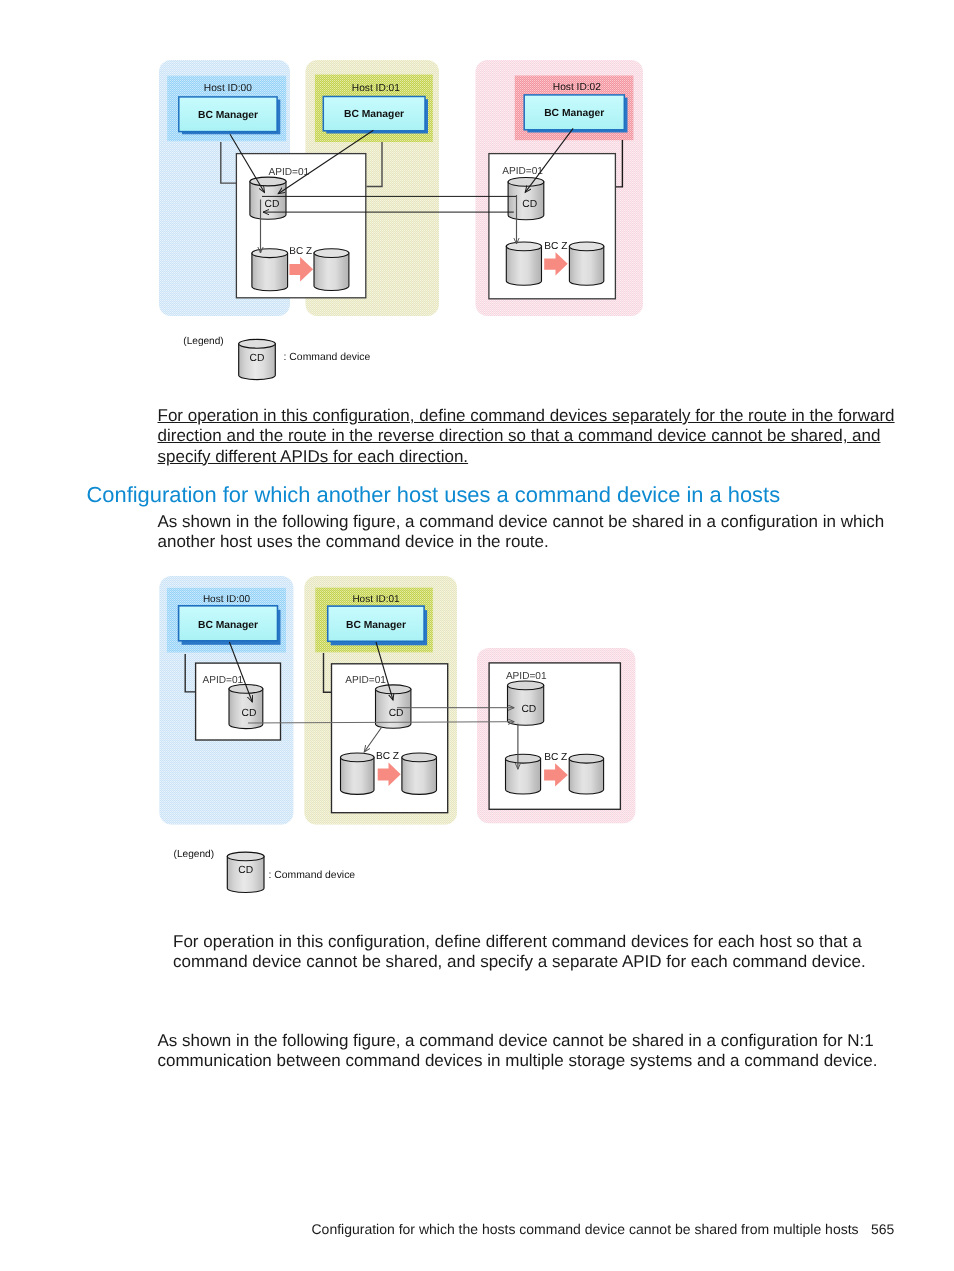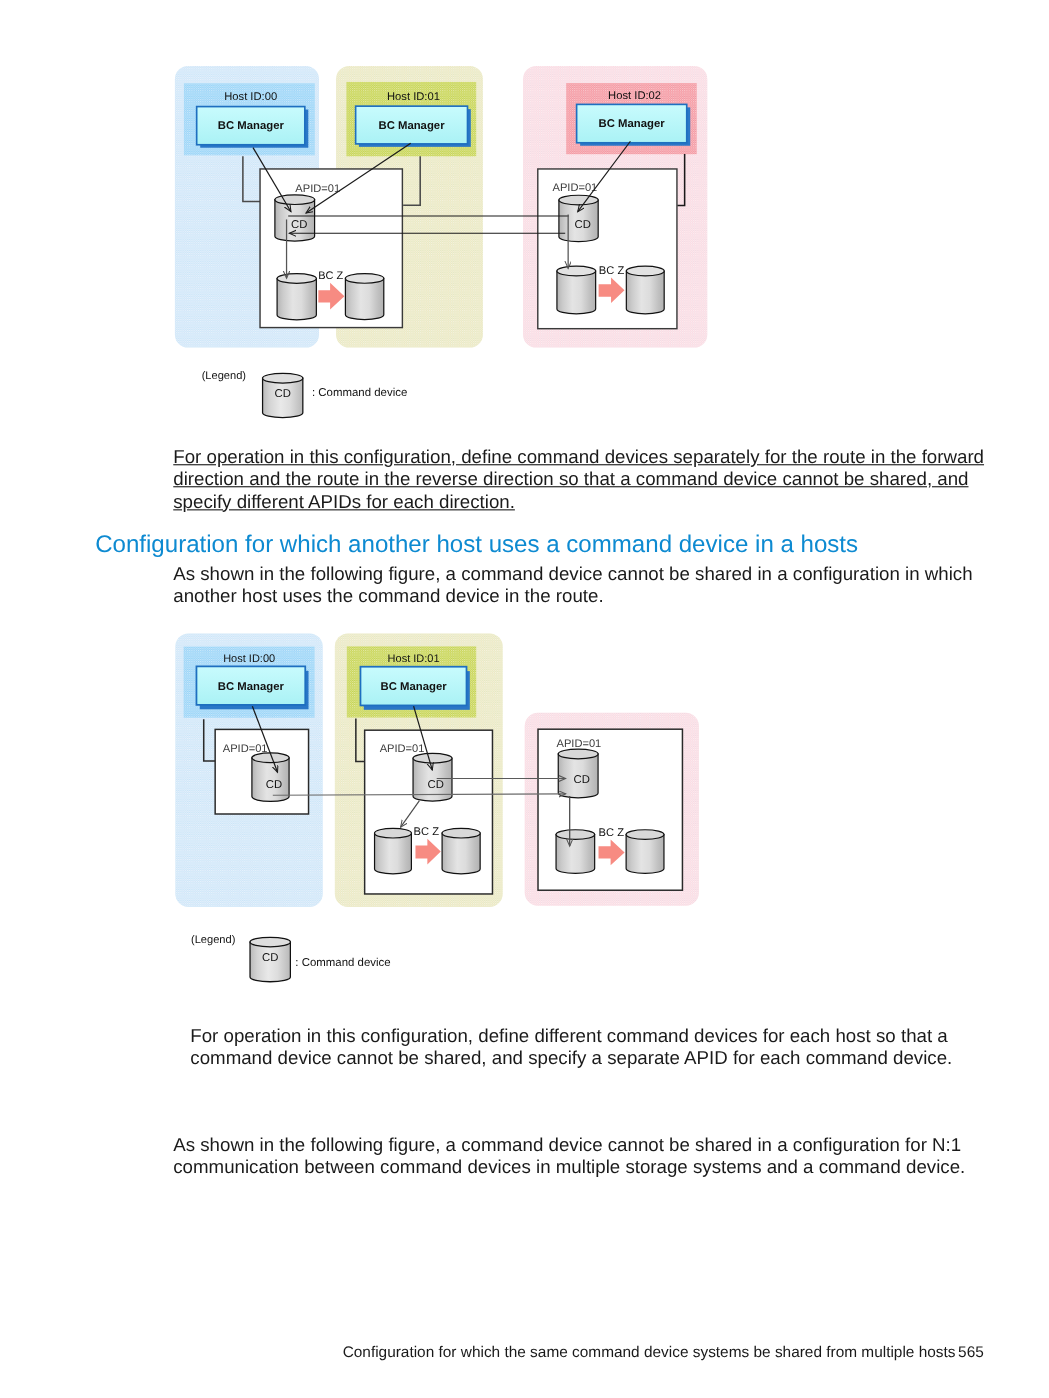--- a/index.html
+++ b/index.html
@@ -250,16 +250,16 @@
     <text x="80.65" y="28.3" font-family="Liberation Sans, sans-serif" font-size="10.3" fill="#111" text-anchor="middle">CD</text>
     <text x="103.5" y="33.2" font-family="Liberation Sans, sans-serif" font-size="10.4" fill="#111">: Command device</text>
   </svg>
   </div>
 
   <div class="para" style="left:173px;top:919px;width:745px;margin-top:13px;">For operation in this configuration, define different command devices for each host so that a command device cannot be shared, and specify a separate APID for each command device.</div>
 
 
   <div class="para" style="left:157.5px;top:1031px;width:745px;">As shown in the following figure, a command device cannot be shared in a configuration for N:1 communication between command devices in multiple storage systems and a command device.</div>
 
-  <div class="footer" style="left:311.5px;top:1221px;">Configuration for which the same command device systems be shared from multiple hosts</div>
+  <div class="footer" style="left:311.5px;top:1221px;">Configuration for which the hosts command device cannot be shared from multiple hosts</div>
   <div class="footer" style="left:871px;top:1221px;">565</div>
 
 </div>
 
 </body></html>

